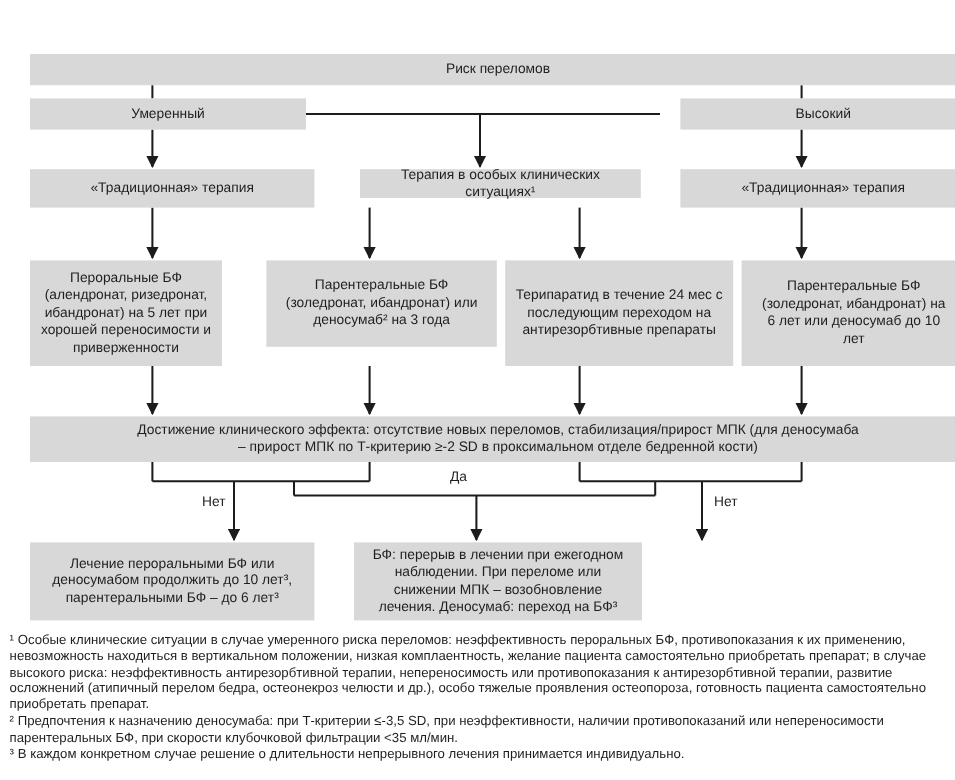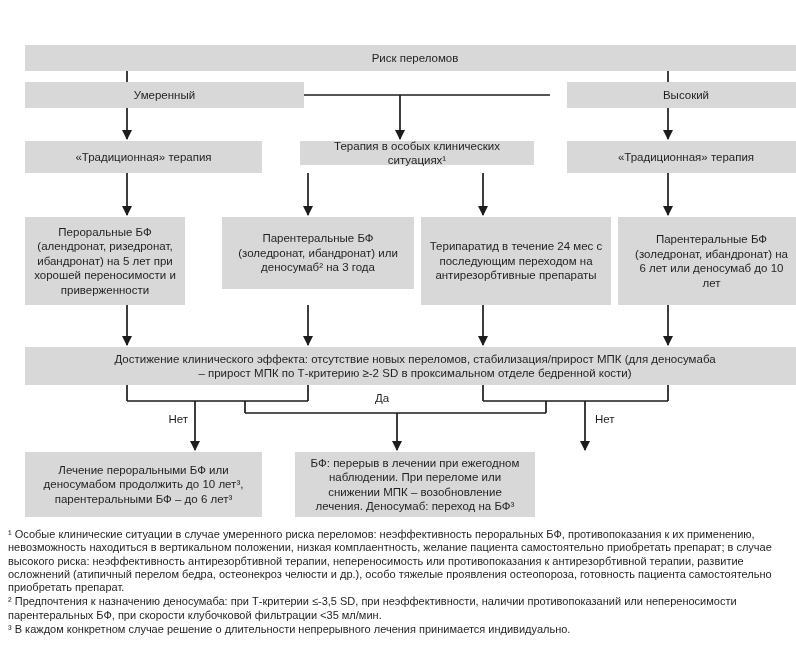--- a/index.html
+++ b/index.html
@@ -16,21 +16,21 @@
   .title-block{position:absolute;left:8px;top:3px;width:784px;}
   .title-ru{font-size:12px;font-weight:bold;line-height:15px;color:#000;}
   .title-en{font-size:12px;font-style:italic;line-height:15px;color:#111;}
   svg.connectors{position:absolute;left:0;top:0;width:796px;height:650px;}
   .node{
     position:absolute;background:var(--box-fill);color:var(--text);
     display:flex;align-items:center;justify-content:center;text-align:center;
     font-size:11.5px;line-height:14.5px;box-sizing:border-box;margin-left:17px;
   }
   .n-risk{left:8px;top:45px;width:780px;height:26px;}
-  .n-moderate{left:8px;top:82px;width:279px;height:26px;}
+  .n-moderate{left:8px;top:82px;width:230px;height:26px;}
   .n-high{left:550px;top:82px;width:238px;height:26px;}
   .n-trad-left{left:8px;top:141px;width:237px;height:32px;}
   .n-special{left:283px;top:141px;width:234px;height:16px;padding:12px 30px;}
   .n-trad-right{left:550px;top:141px;width:238px;height:32px;}
   .n-drug-a{left:8px;top:217px;width:160px;height:88px;padding:0 6px;}
   .n-drug-b{left:205px;top:217px;width:192px;height:72px;padding:0 8px;}
   .n-drug-c{left:404px;top:217px;width:190px;height:88px;padding:0 6px;}
   .n-drug-d{left:601px;top:217px;width:187px;height:88px;padding:12px 14px;}
   .n-wide{left:8px;top:347px;width:780px;height:38px;padding:0 88px;}
   .n-bottom1{left:8px;top:452px;width:237px;height:65px;padding:13px 10px;}

